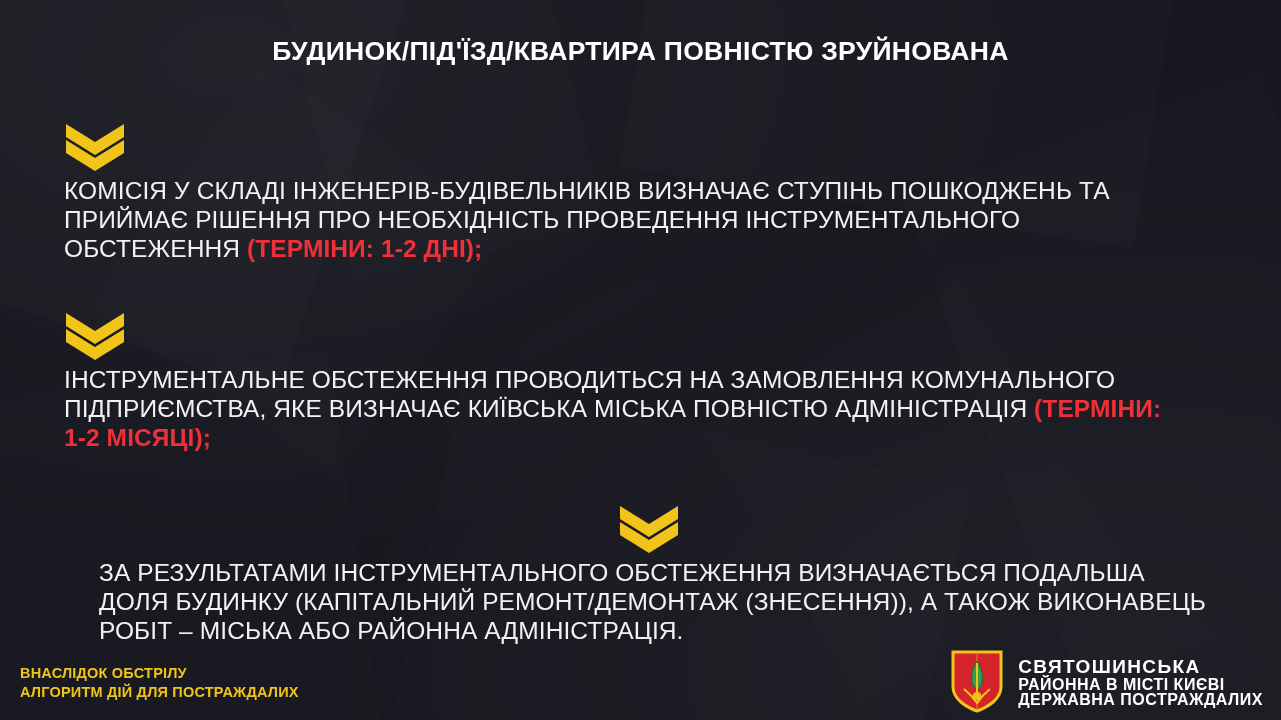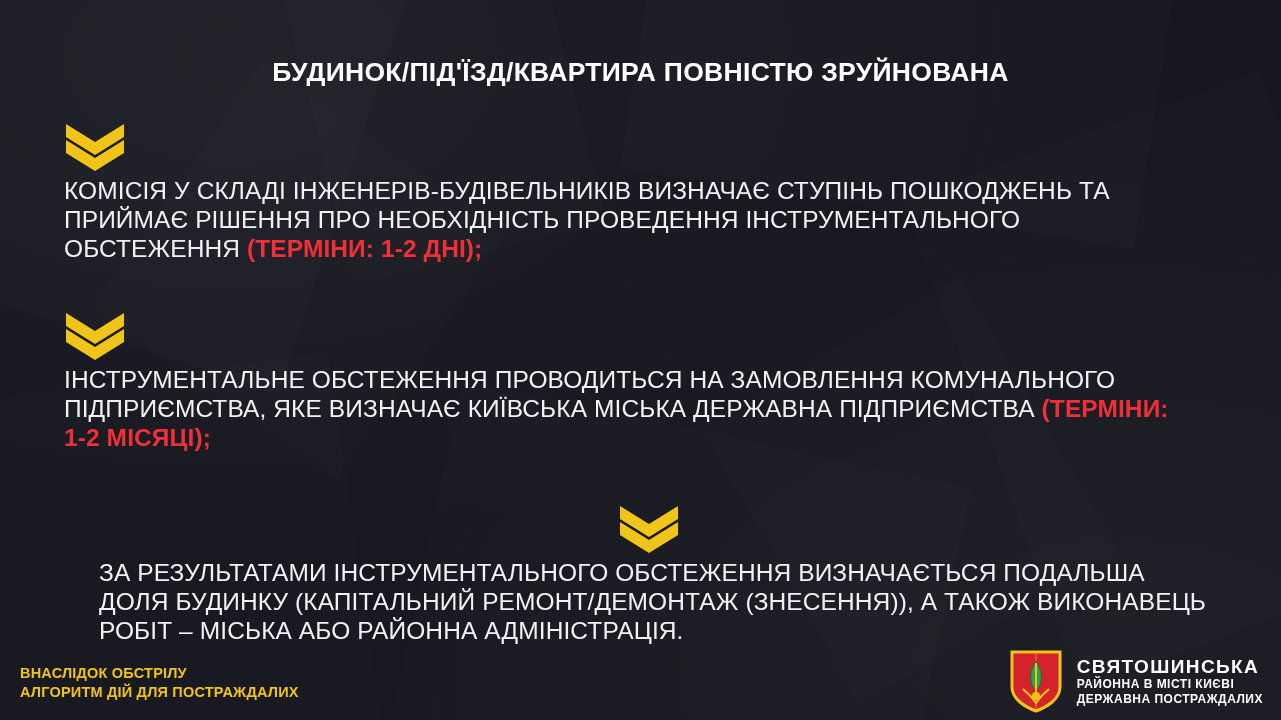--- a/index.html
+++ b/index.html
@@ -44,21 +44,20 @@
     position: absolute;
     top: 36px;
     left: 0;
     width: 100%;
     text-align: center;
     color: #ffffff;
     font-size: 26.5px;
     font-weight: bold;
     letter-spacing: 0.3px;
     white-space: nowrap;
-    margin-top: 21px;
   }
 
   .bullets {
     position: absolute;
     top: 118px;
     left: 64px;
     width: 1180px;
   }
 
   .bullet {
@@ -114,21 +113,21 @@
   .org-text { text-align: left; }
   .org-name {
     color: #ffffff;
     font-size: 19px;
     font-weight: bold;
     letter-spacing: 1.4px;
     line-height: 21px;
   }
   .org-sub {
     color: #ffffff;
-    font-size: 12px;
+    font-size: 16px;
     font-weight: bold;
     letter-spacing: 0.5px;
     line-height: 15px;
   }
 
   .emblem { width: 54px; height: 64px; display: block; }
 </style>
 </head>
 <body>
 
@@ -157,21 +156,21 @@
       <div class="btext"><span>КОМІСІЯ У СКЛАДІ ІНЖЕНЕРІВ-БУДІВЕЛЬНИКІВ ВИЗНАЧАЄ СТУПІНЬ ПОШКОДЖЕНЬ ТА ПРИЙМАЄ РІШЕННЯ ПРО НЕОБХІДНІСТЬ ПРОВЕДЕННЯ ІНСТРУМЕНТАЛЬНОГО ОБСТЕЖЕННЯ </span><span class="accent">(ТЕРМІНИ: 1-2 ДНІ);</span></div>
     </div>
 
     <div class="bullet b2">
       <span class="chev">
         <svg width="62" height="50" viewBox="0 0 62 50" aria-hidden="true">
           <polygon points="2,2 31,20 60,2 60,15 31,33 2,15" fill="#f0c419"></polygon>
           <polygon points="2,18 31,36 60,18 60,31 31,49 2,31" fill="#f0c419"></polygon>
         </svg>
       </span>
-      <div class="btext"><span>ІНСТРУМЕНТАЛЬНЕ ОБСТЕЖЕННЯ ПРОВОДИТЬСЯ НА ЗАМОВЛЕННЯ КОМУНАЛЬНОГО ПІДПРИЄМСТВА, ЯКЕ ВИЗНАЧАЄ КИЇВСЬКА МІСЬКА ДЕРЖАВНА ПІДПРИЄМСТВА </span><span class="accent">(ТЕРМІНИ: 1-2 МІСЯЦІ);</span></div>
+      <div class="btext"><span>ІНСТРУМЕНТАЛЬНЕ ОБСТЕЖЕННЯ ПРОВОДИТЬСЯ НА ЗАМОВЛЕННЯ КОМУНАЛЬНОГО ПІДПРИЄМСТВА, ЯКЕ ВИЗНАЧАЄ КИЇВСЬКА МІСЬКА ПОВНІСТЮ АДМІНІСТРАЦІЯ </span><span class="accent">(ТЕРМІНИ: 1-2 МІСЯЦІ);</span></div>
     </div>
 
     <div class="bullet b3">
       <span class="chev">
         <svg width="62" height="50" viewBox="0 0 62 50" aria-hidden="true">
           <polygon points="2,2 31,20 60,2 60,15 31,33 2,15" fill="#f0c419"></polygon>
           <polygon points="2,18 31,36 60,18 60,31 31,49 2,31" fill="#f0c419"></polygon>
         </svg>
       </span>
       <div class="btext"><span>ЗА РЕЗУЛЬТАТАМИ ІНСТРУМЕНТАЛЬНОГО ОБСТЕЖЕННЯ ВИЗНАЧАЄТЬСЯ ПОДАЛЬША ДОЛЯ БУДИНКУ (КАПІТАЛЬНИЙ РЕМОНТ/ДЕМОНТАЖ (ЗНЕСЕННЯ)), А ТАКОЖ ВИКОНАВЕЦЬ РОБІТ – МІСЬКА АБО РАЙОННА АДМІНІСТРАЦІЯ.</span><span class="accent"></span></div>

